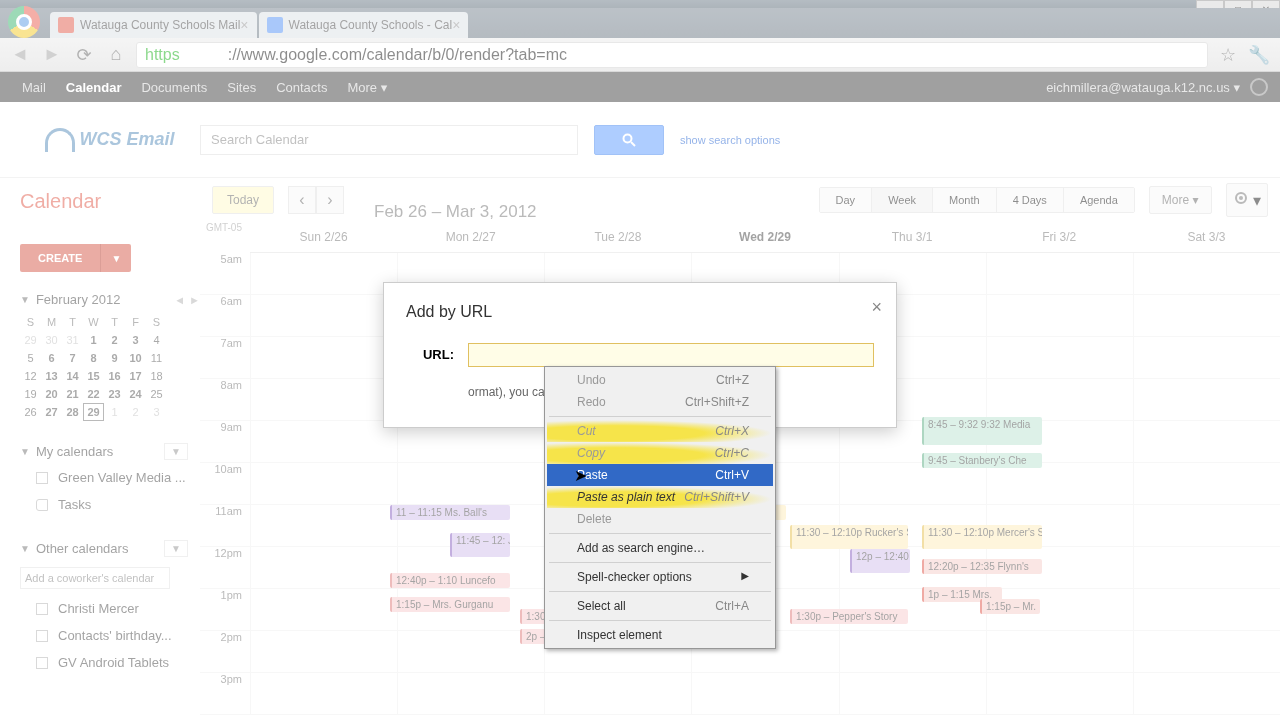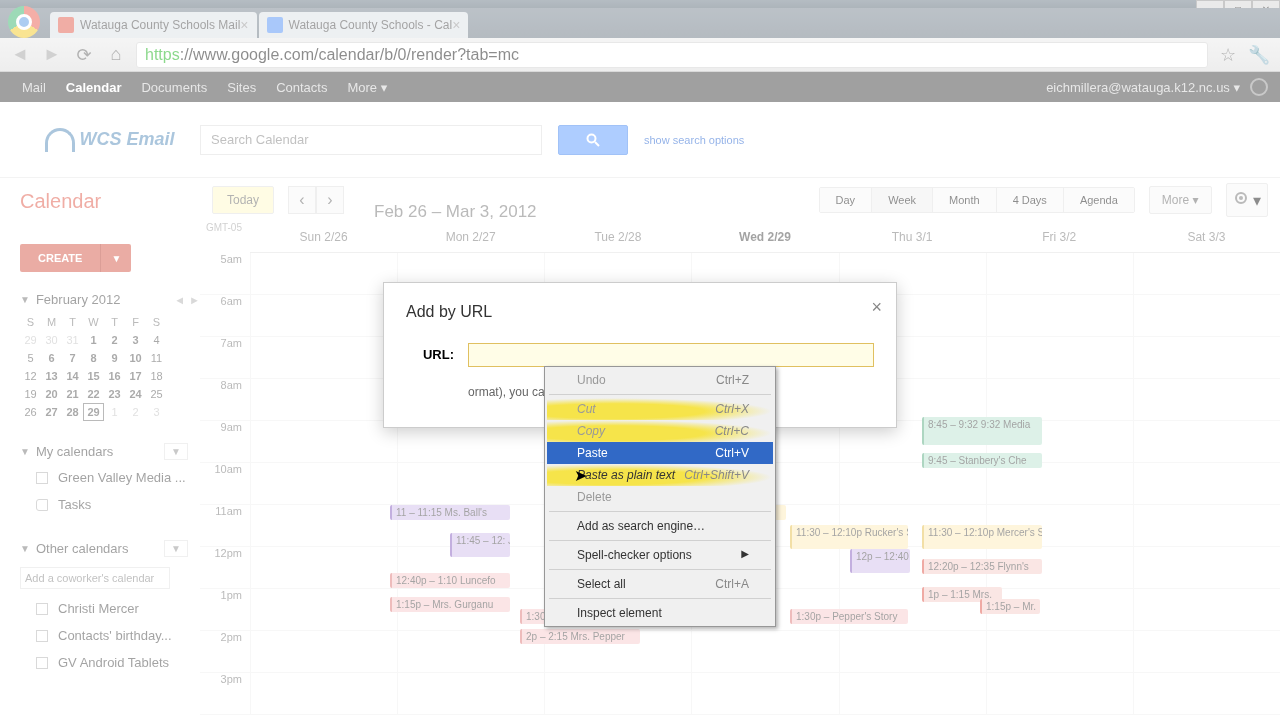--- a/index.html
+++ b/index.html
@@ -14,35 +14,35 @@
 .chrome-logo { position: absolute; left: 8px; top: -2px; width: 32px; height: 32px; border-radius: 50%; background: conic-gradient(#e74c3c 0 120deg, #f1c40f 120deg 240deg, #27ae60 240deg 360deg); }
 .chrome-logo::after { content: ''; position: absolute; inset: 8px; background: #4a90e2; border-radius: 50%; border: 3px solid #fff; }
 .tab { height: 26px; background: #d8dde3; border-radius: 4px 4px 0 0; display: flex; align-items: center; padding: 0 8px; margin-right: 2px; font-size: 12px; color: #333; min-width: 180px; }
 .tab-icon { width: 16px; height: 16px; margin-right: 6px; background: #dd4b39; border-radius: 2px; }
 .tab-icon.cal { background: #4285f4; }
 .tab-close { margin-left: auto; color: #888; font-size: 14px; cursor: pointer; }
 
 .url-bar { height: 34px; background: linear-gradient(#e8e8e8, #d8d8d8); display: flex; align-items: center; padding: 0 8px; border-bottom: 1px solid #aaa; gap: 8px; }
 .nav-btn { width: 24px; height: 24px; display: flex; align-items: center; justify-content: center; color: #999; font-size: 18px; }
 .nav-btn.active { color: #555; }
-.url-input-wrap { flex: 1; height: 26px; background: #fff; border: 1px solid #ccc; border-radius: 3px; display: flex; align-items: center; padding: 0 8px; }
+.url-input-wrap { flex: 1; height: 26px; background: #fff; border: 1px solid #ccc; border-radius: 3px; display: flex; align-items: center; padding: 0 8px; gap: 48px; }
 .https { color: #0a0; }
 
 
 .google-bar { height: 30px; background: #2d2d2d; display: flex; align-items: center; padding: 0 12px; color: #ccc; font-size: 13px; }
 .gbar-item { padding: 0 10px; cursor: pointer; }
 .gbar-item.active { color: #fff; font-weight: bold; }
 .gbar-right { margin-left: auto; display: flex; align-items: center; gap: 10px; }
 .gear { width: 18px; height: 18px; border: 2px solid #888; border-radius: 50%; position: relative; }
 
 
 .header { height: 76px; display: flex; align-items: center; padding: 0 20px 0 40px; border-bottom: 1px solid #e5e5e5; }
 .logo { width: 140px; height: 50px; display: flex; align-items: center; justify-content: center; font-style: italic; color: #4682b4; font-size: 18px; font-weight: bold; }
 .logo-arc { width: 30px; height: 24px; border: 3px solid #4682b4; border-bottom: none; border-radius: 20px 20px 0 0; display: inline-block; margin-right: 4px; }
-.search-box { width: 342px; height: 30px; border: 1px solid #d9d9d9; padding: 0 10px; font-size: 13px; margin-left: 20px; }
+.search-box { width: 378px; height: 30px; border: 1px solid #d9d9d9; padding: 0 10px; font-size: 13px; margin-left: 20px; }
 .search-btn { width: 70px; height: 30px; background: #4d90fe; border: 1px solid #3079ed; margin-left: 16px; color: #fff; display: flex; align-items: center; justify-content: center; border-radius: 2px; }
 .search-opts { margin-left: 16px; font-size: 11px; color: #1155cc; cursor: pointer; }
 
 
 .content { display: flex; height: calc(100% - 178px); }
 .sidebar { width: 200px; padding: 12px 0 0 20px; }
 .cal-title { color: #dd4b39; font-size: 20px; margin-bottom: 20px; }
 .create-wrap { display: flex; margin-bottom: 20px; margin-top: 31px; }
 .create-btn { background: #d14836; color: #fff; border: none; padding: 8px 18px; font-size: 11px; font-weight: bold; border-radius: 2px 0 0 2px; }
 .create-arrow { background: #d14836; color: #fff; border: none; border-left: 1px solid #b0281a; padding: 8px 10px; border-radius: 0 2px 2px 0; font-size: 10px; }
@@ -503,20 +503,24 @@
     <input class="modal-input" style="">
   </div>
   <div class="modal-help"><span>ormat), you can</span></div>
 </div>
 
 <div class="context-menu">
   <div class="ctx-item disabled">
       <span>Undo</span>
       <span class="ctx-shortcut">Ctrl+Z</span>
     </div>
+  <div class="ctx-item disabled">
+      <span>Redo</span>
+      <span class="ctx-shortcut">Ctrl+Shift+Z</span>
+    </div>
   <div class="ctx-sep"></div>
   <div class="ctx-item disabled yellow-region">
       <span>Cut</span>
       <span class="ctx-shortcut">Ctrl+X</span>
     </div>
   <div class="ctx-item disabled yellow-region">
       <span>Copy</span>
       <span class="ctx-shortcut">Ctrl+C</span>
     </div>
   <div class="ctx-item highlighted">

